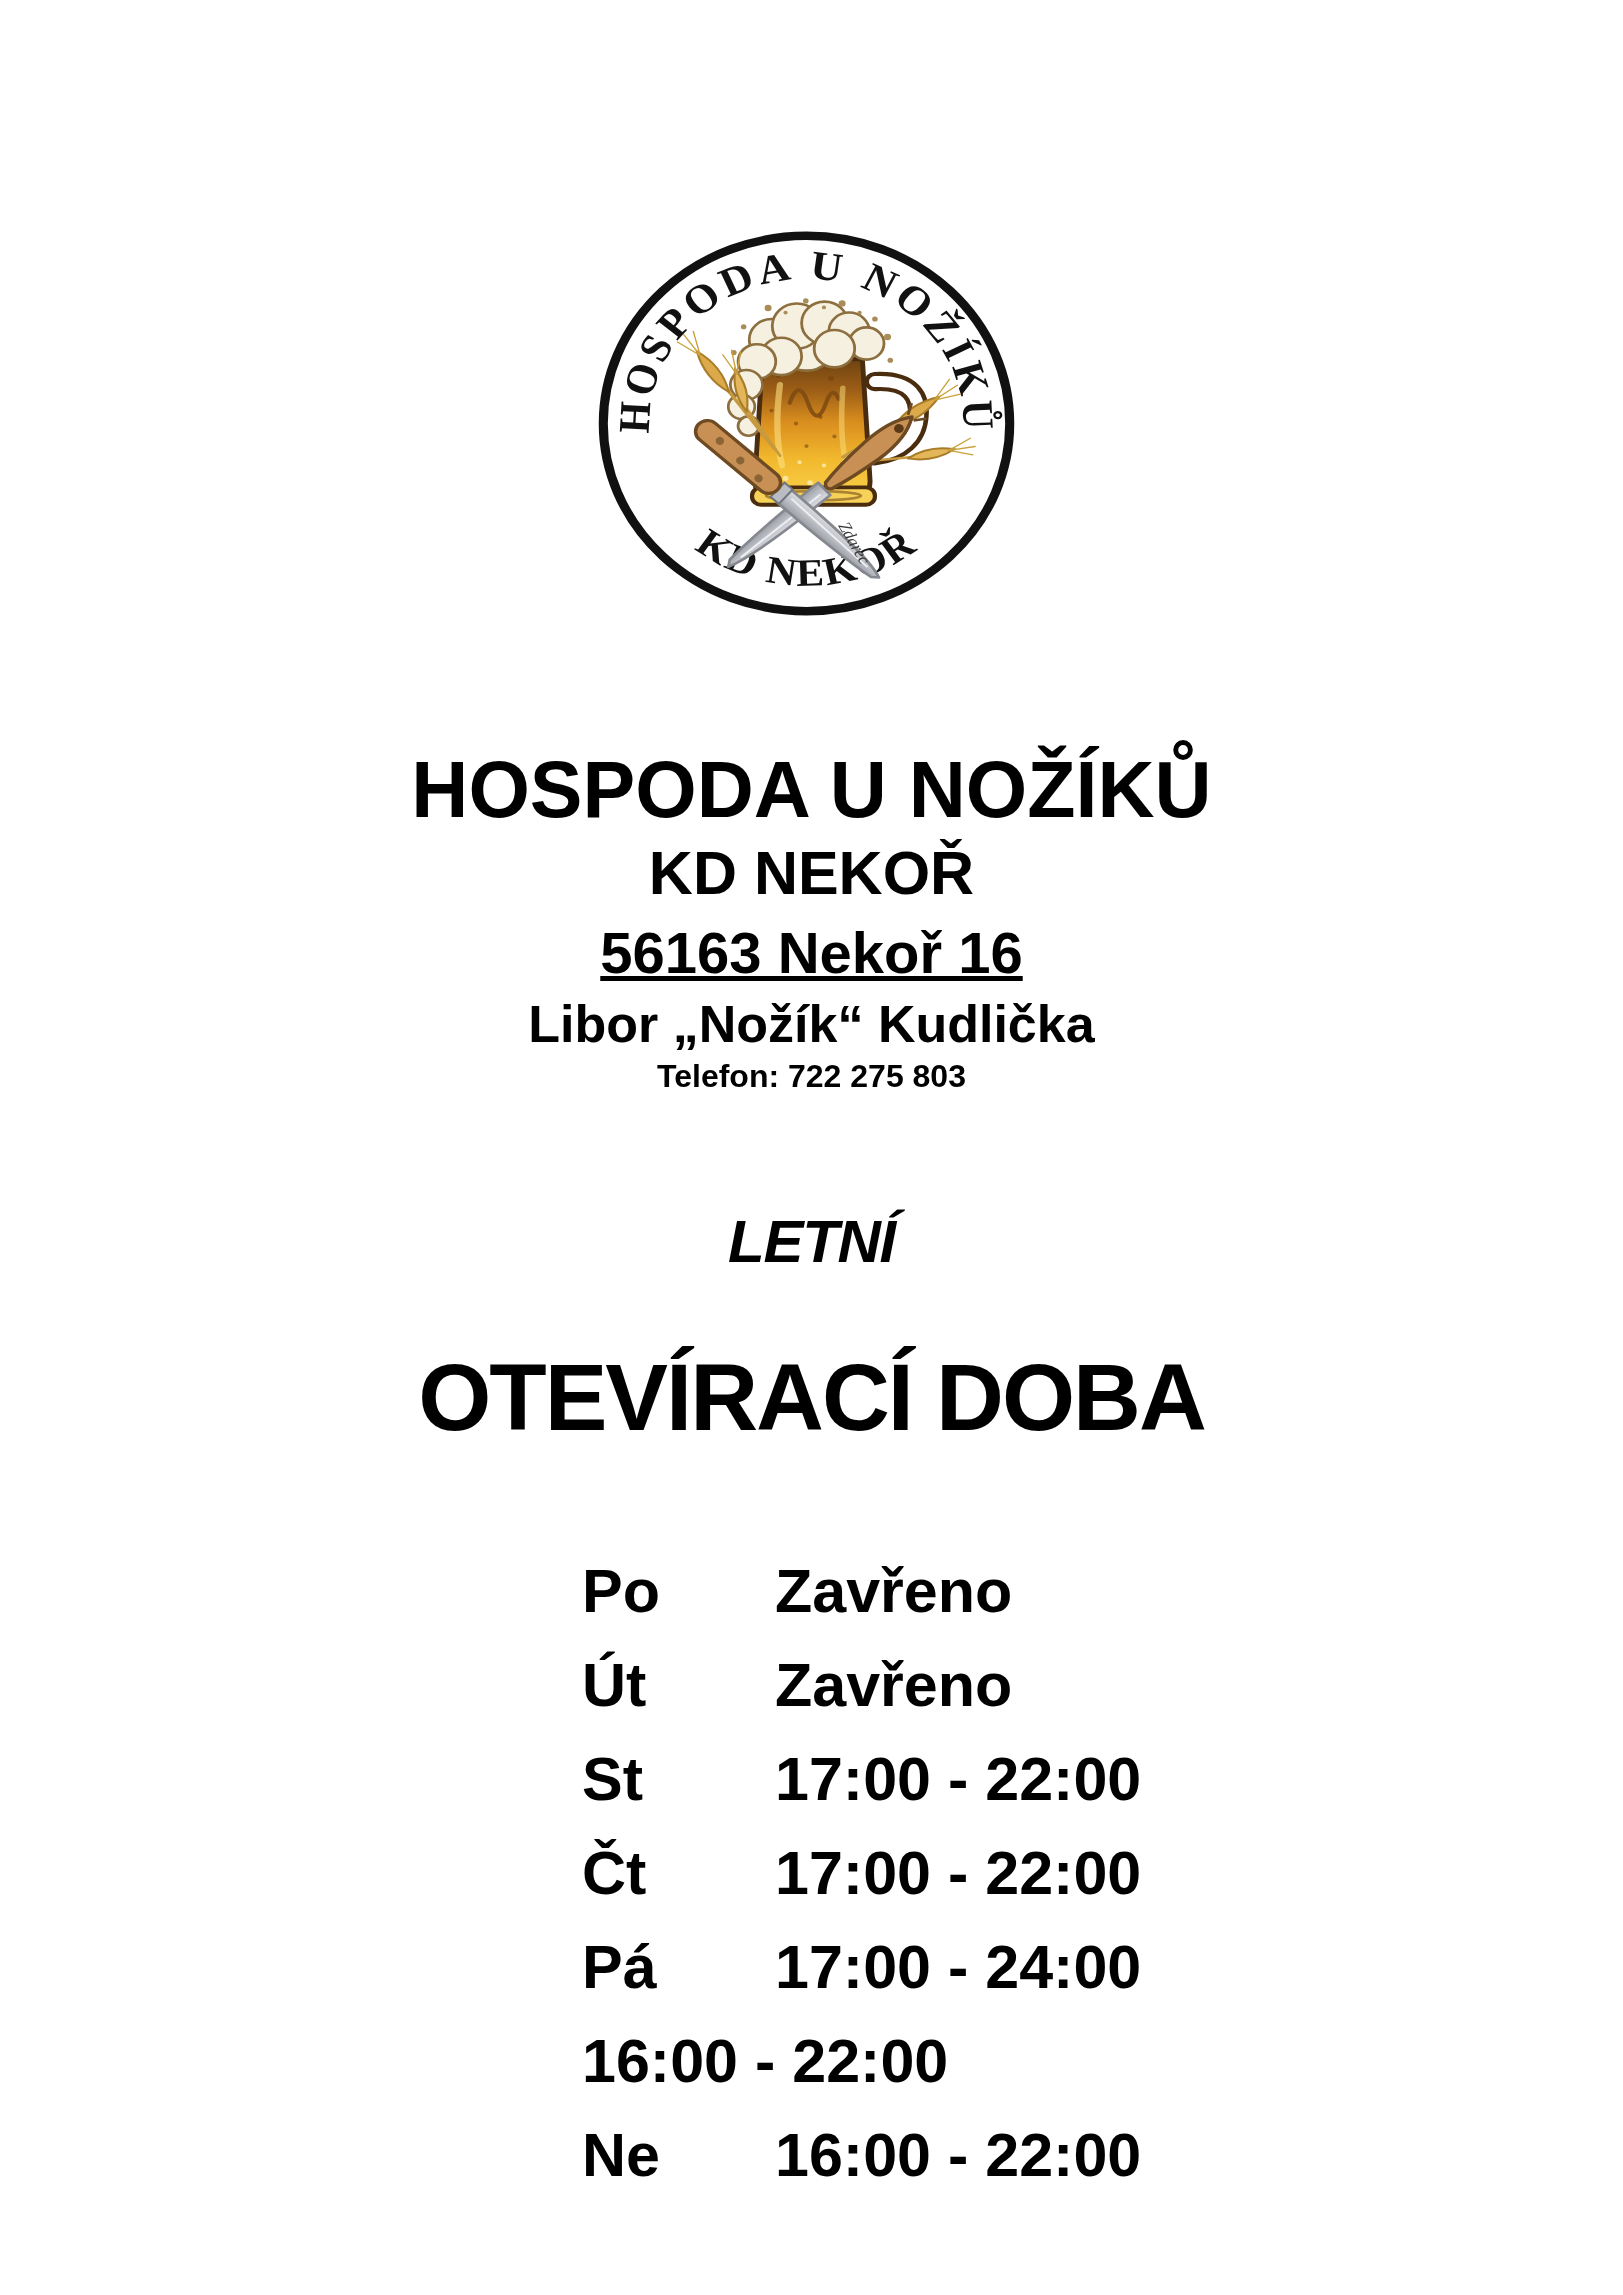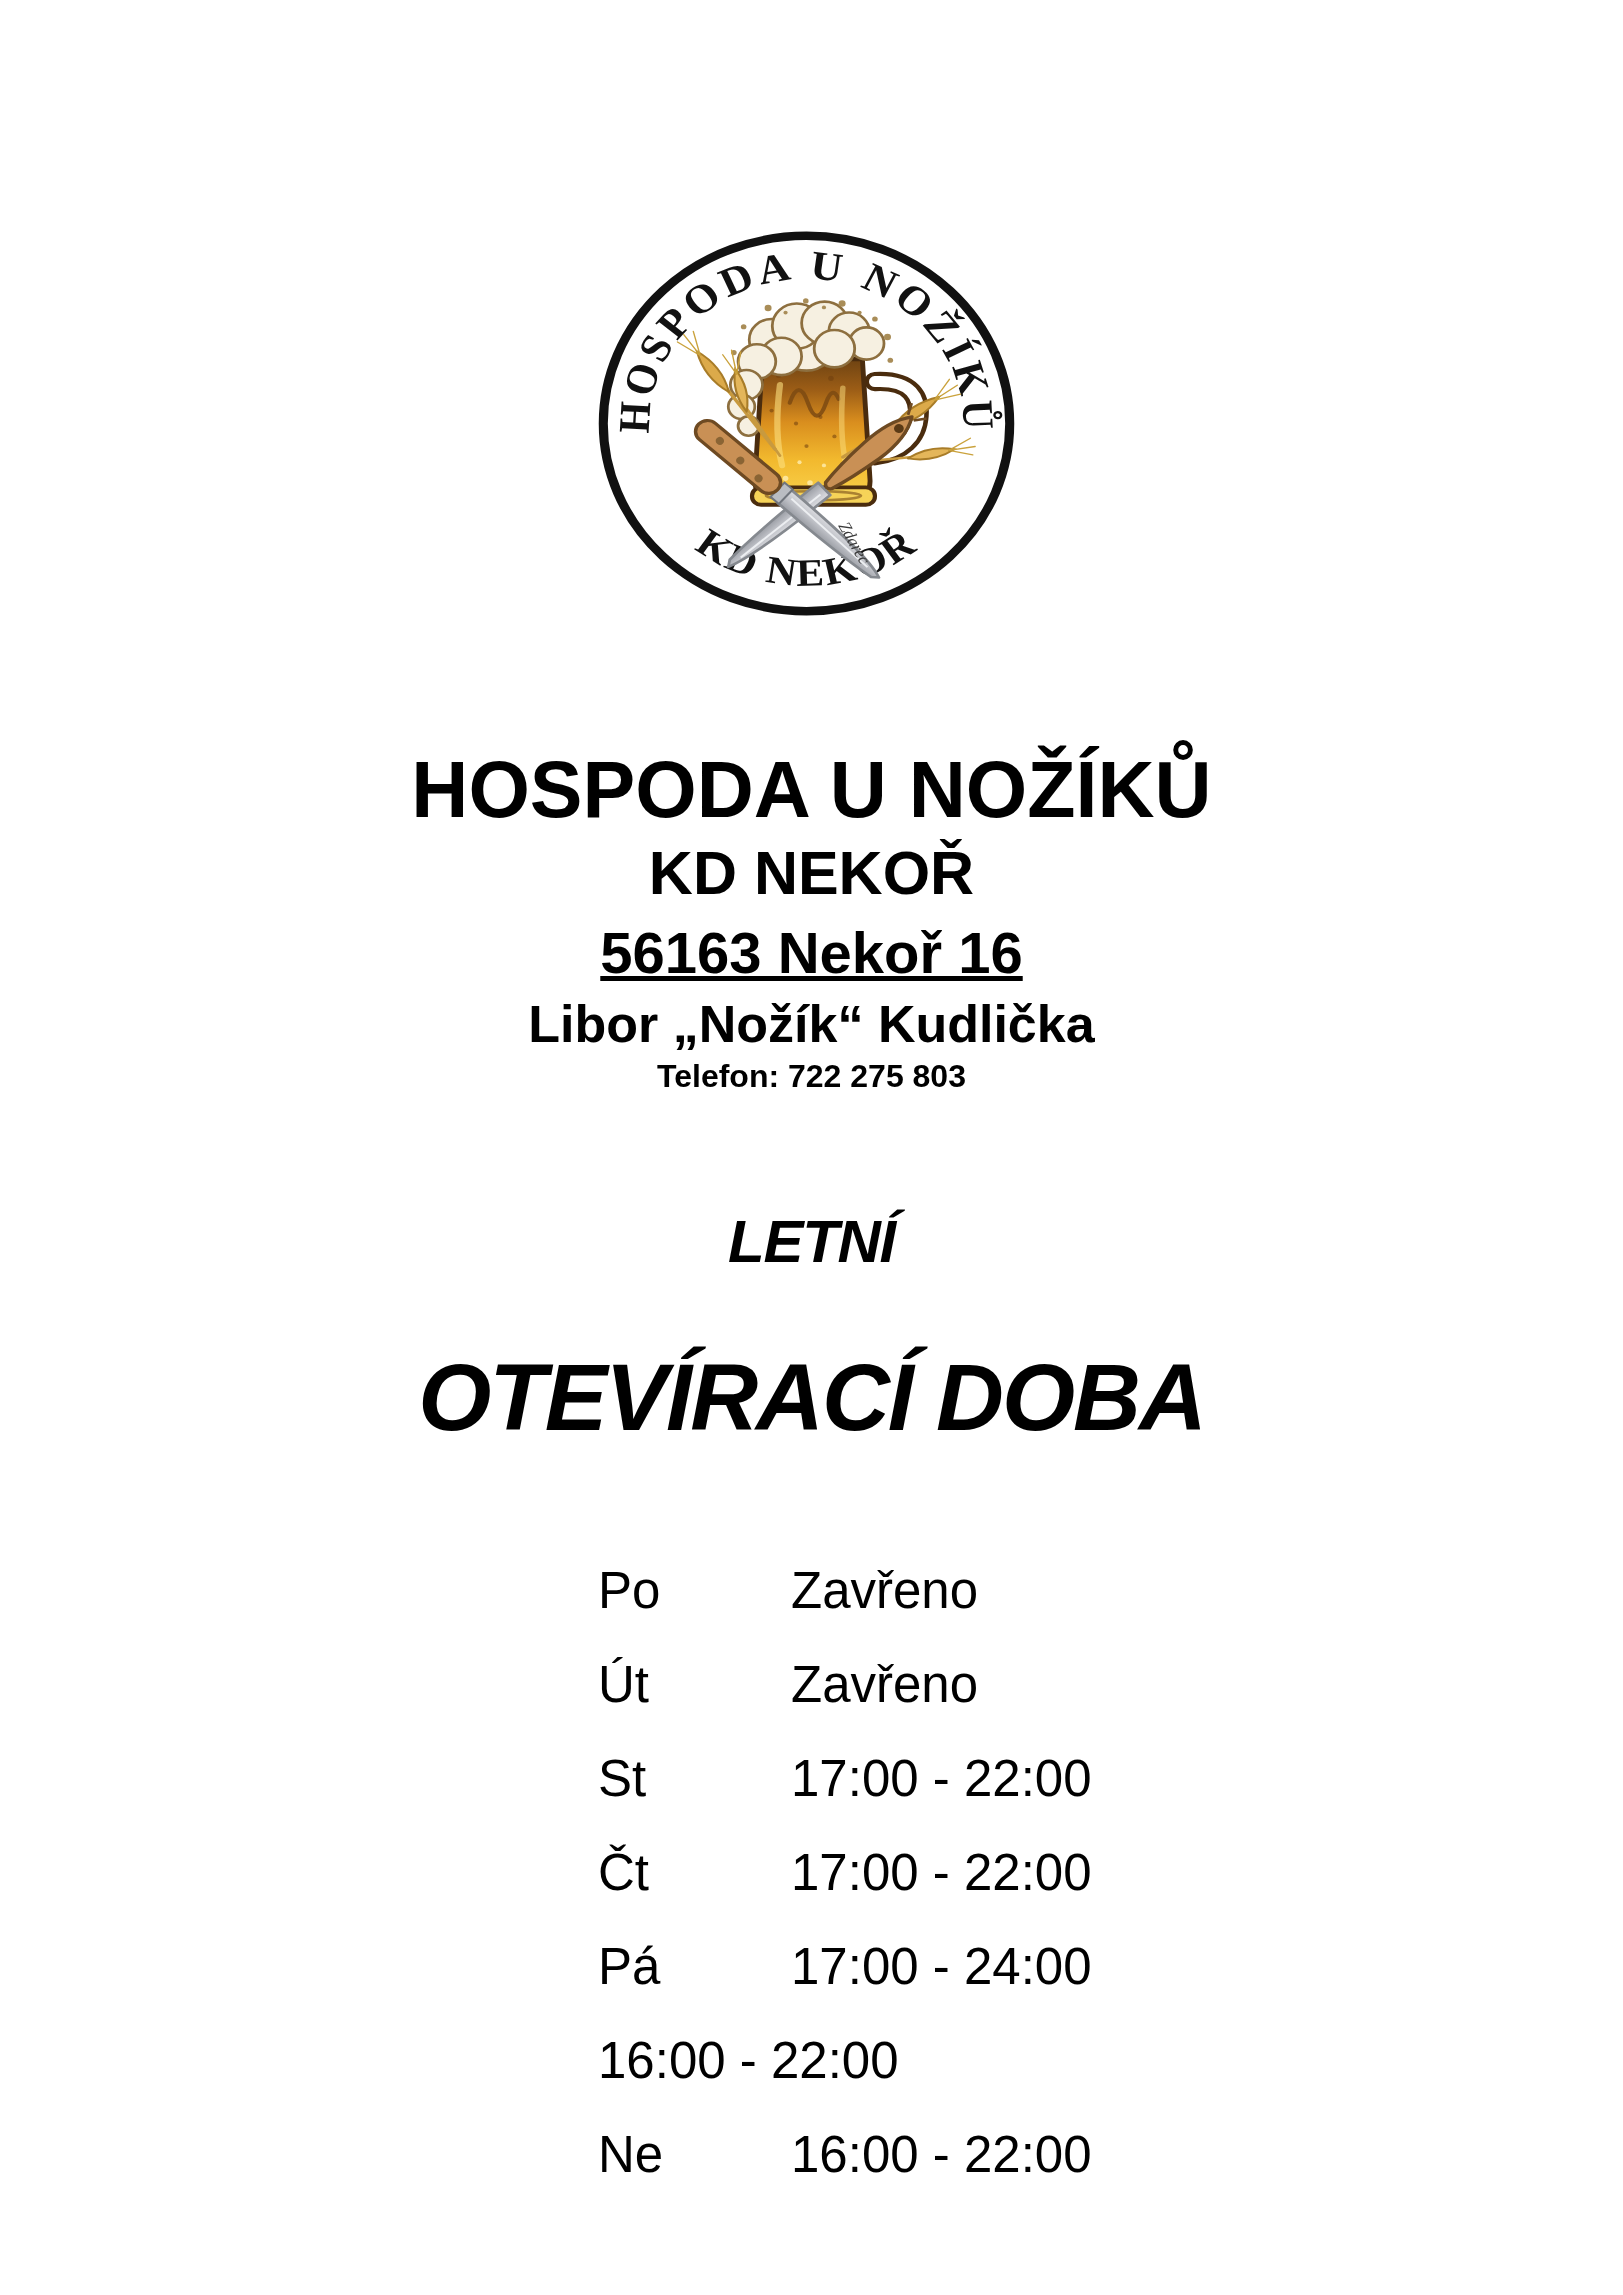--- a/index.html
+++ b/index.html
@@ -21,28 +21,27 @@
     font-weight: 700;
     white-space: nowrap;
     color: #000;
   }
   .h1   { top: 750px; font-size: 79px; }
   .h2   { top: 843px; font-size: 61px;  }
   .h3   { top: 924px; font-size: 58px; text-decoration: underline;  }
   .h4   { top: 998px; font-size: 52px;  }
   .h5   { top: 1060px; font-size: 32px;  }
   .t1   { top: 1212px; font-size: 60px; letter-spacing: -1.3px; font-style: italic; }
-  .t2   { top: 1351px; font-size: 94px; letter-spacing: -2px; font-style: italic; }
+  .t2   { top: 1351px; font-size: 94px; letter-spacing: -2px; }
   .hours {
     position: absolute;
     top: 1544px;
     left: 582px;
-    font-weight: 400;
-    font-size: 51px;
-    margin-left: 16px;
+    font-weight: 700;
+    font-size: 61px;
   }
   .hours-row {
     display: flex;
     height: 94px;
     line-height: 94px;
     white-space: nowrap;
   }
   .day-col  { flex: 0 0 193px; }
   .time-col { flex: 0 0 auto; }
   .logo-wrap {

